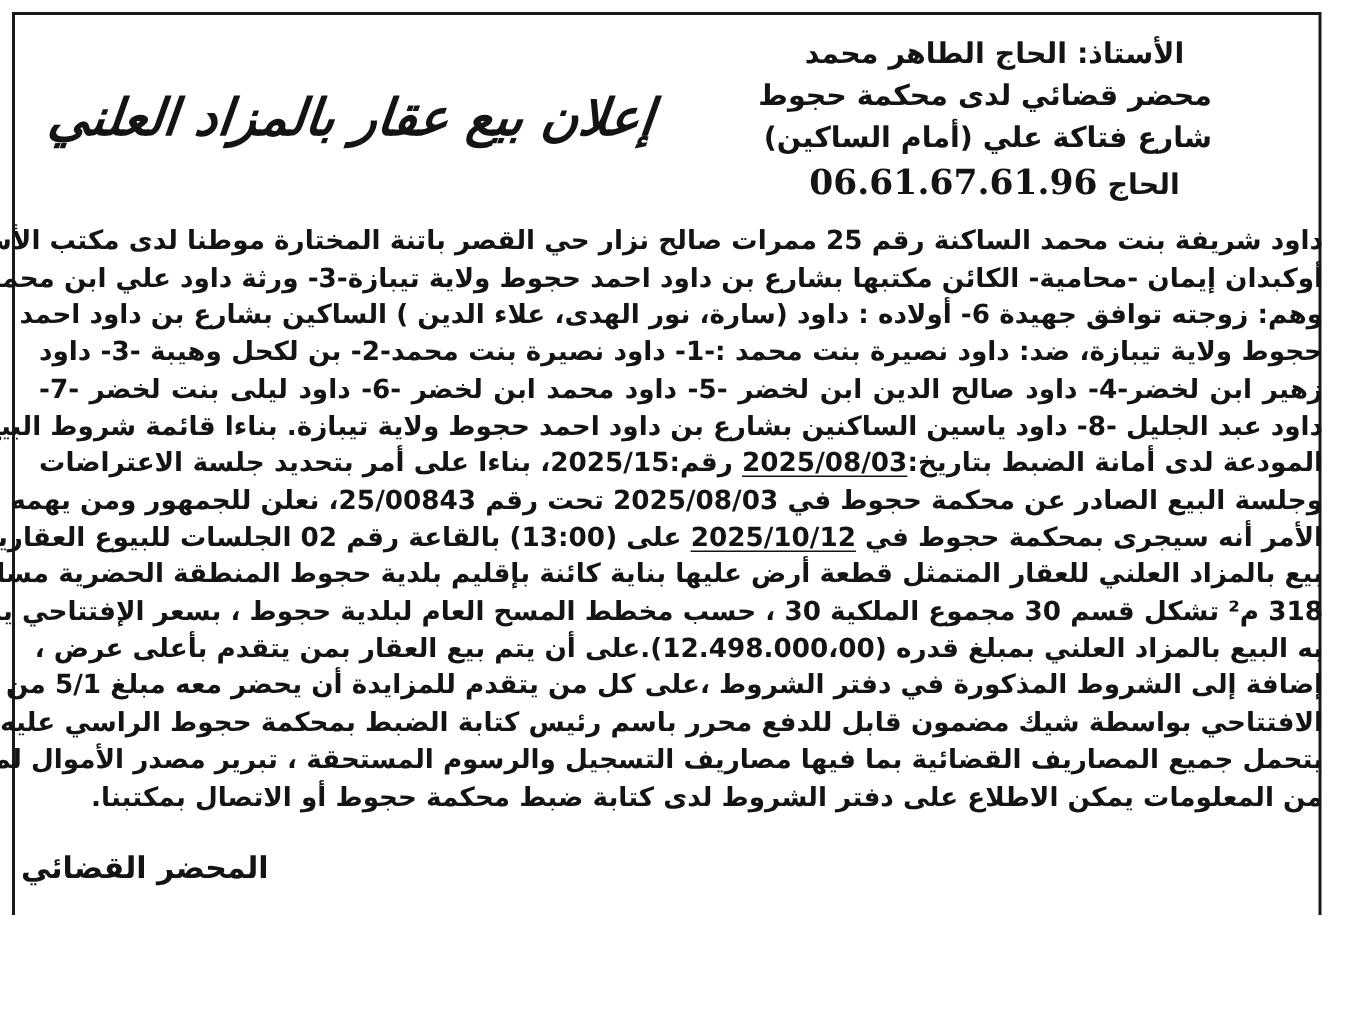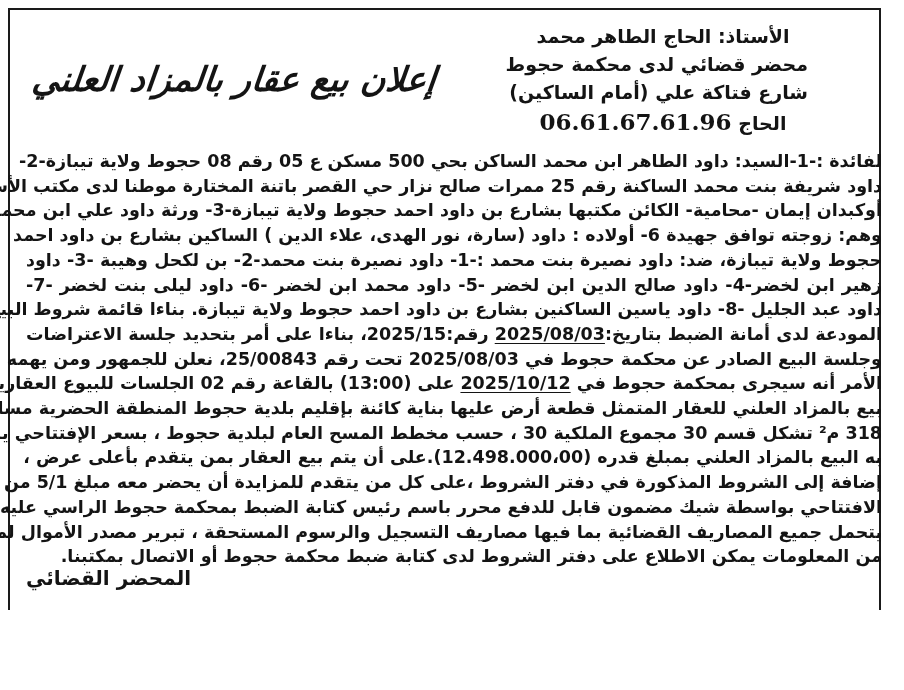--- a/index.html
+++ b/index.html
@@ -49,21 +49,21 @@
     text-align:justify;
     text-align-last:justify;
     -moz-text-align-last:justify;
     white-space:nowrap; 
   }
   .body-line.no-justify{text-align:center;text-align-last:right;-moz-text-align-last:right;white-space:normal;}
   .body-line .u{text-decoration:underline;text-underline-offset:3px;}
   
   .signature{
     position:absolute;top:566px;left:0;right:0;
-    padding-left:26px;
+    padding-left:14px;
     text-align:left;
     font-size:20px;font-weight:bold;
   }
   
   .newspaper-box{
     position:absolute;left:4px;top:621px;
     width:306px;height:36px;
     border:2px solid #1a1a1a;background:#ffffff;
     display:flex;align-items:center;justify-content:center;
     gap:8px;
@@ -93,21 +93,20 @@
     <div class="h-line">شارع فتاكة علي (أمام الساكين)</div>
     <div class="phone-line">
       <span>الحاج</span>
       <span class="phone-number">06.61.67.61.96</span>
     </div>
   </div>
 
   <div class="auction-title">إعلان بيع عقار بالمزاد العلني</div>
 
   <div class="body-paragraph">
-      <div class="body-line"><span>لفائدة :-1-السيد: داود الطاهر ابن محمد الساكن بحي 500 مسكن ع 05 رقم 08 حجوط ولاية تيبازة-2-</span></div>
       <div class="body-line"><span>داود شريفة بنت محمد الساكنة رقم 25 ممرات صالح نزار حي القصر باتنة المختارة موطنا لدى مكتب الأستاذة</span></div>
       <div class="body-line"><span>أوكبدان إيمان -محامية- الكائن مكتبها بشارع بن داود احمد حجوط ولاية تيبازة-3- ورثة داود علي ابن محمد</span></div>
       <div class="body-line"><span>وهم: زوجته توافق جهيدة 6- أولاده : داود (سارة، نور الهدى، علاء الدين ) الساكين بشارع بن داود احمد</span></div>
       <div class="body-line"><span>حجوط ولاية تيبازة، ضد: داود نصيرة بنت محمد :-1- داود نصيرة بنت محمد-2- بن لكحل وهيبة -3- داود</span></div>
       <div class="body-line"><span>زهير ابن لخضر-4- داود صالح الدين ابن لخضر -5- داود محمد ابن لخضر -6- داود ليلى بنت لخضر -7-</span></div>
       <div class="body-line"><span>داود عبد الجليل -8- داود ياسين الساكنين بشارع بن داود احمد حجوط ولاية تيبازة. بناءا قائمة شروط البيع</span></div>
       <div class="body-line"><span>المودعة لدى أمانة الضبط بتاريخ:</span><span class="u">2025/08/03</span><span> رقم:2025/15، بناءا على أمر بتحديد جلسة الاعتراضات</span></div>
       <div class="body-line"><span>وجلسة البيع الصادر عن محكمة حجوط في 2025/08/03 تحت رقم 25/00843، نعلن للجمهور ومن يهمه</span></div>
       <div class="body-line"><span>الأمر أنه سيجرى بمحكمة حجوط في </span><span class="u">2025/10/12</span><span> على (13:00) بالقاعة رقم 02 الجلسات للبيوع العقارية</span></div>
       <div class="body-line"><span>بيع بالمزاد العلني للعقار المتمثل قطعة أرض عليها بناية كائنة بإقليم بلدية حجوط المنطقة الحضرية مساحتها</span></div>

